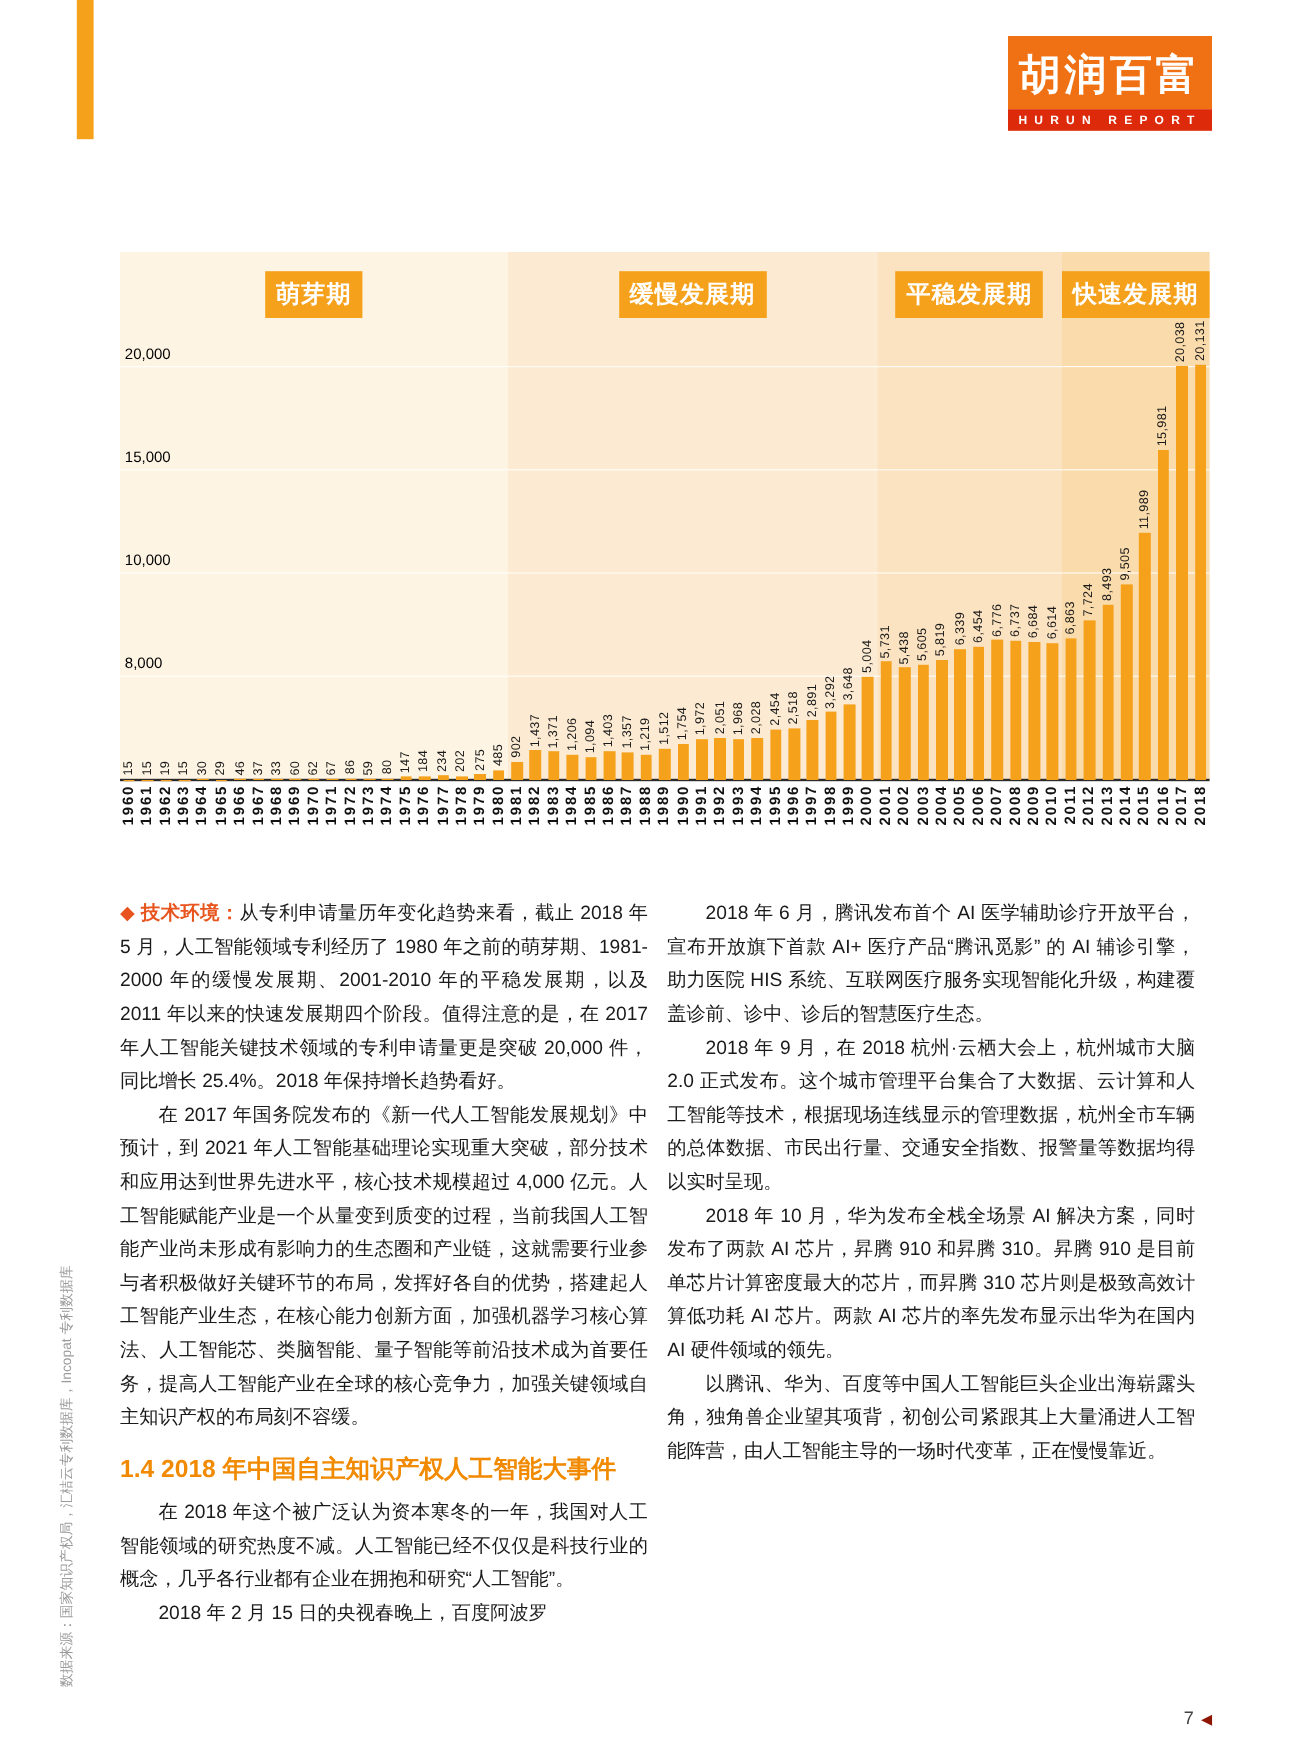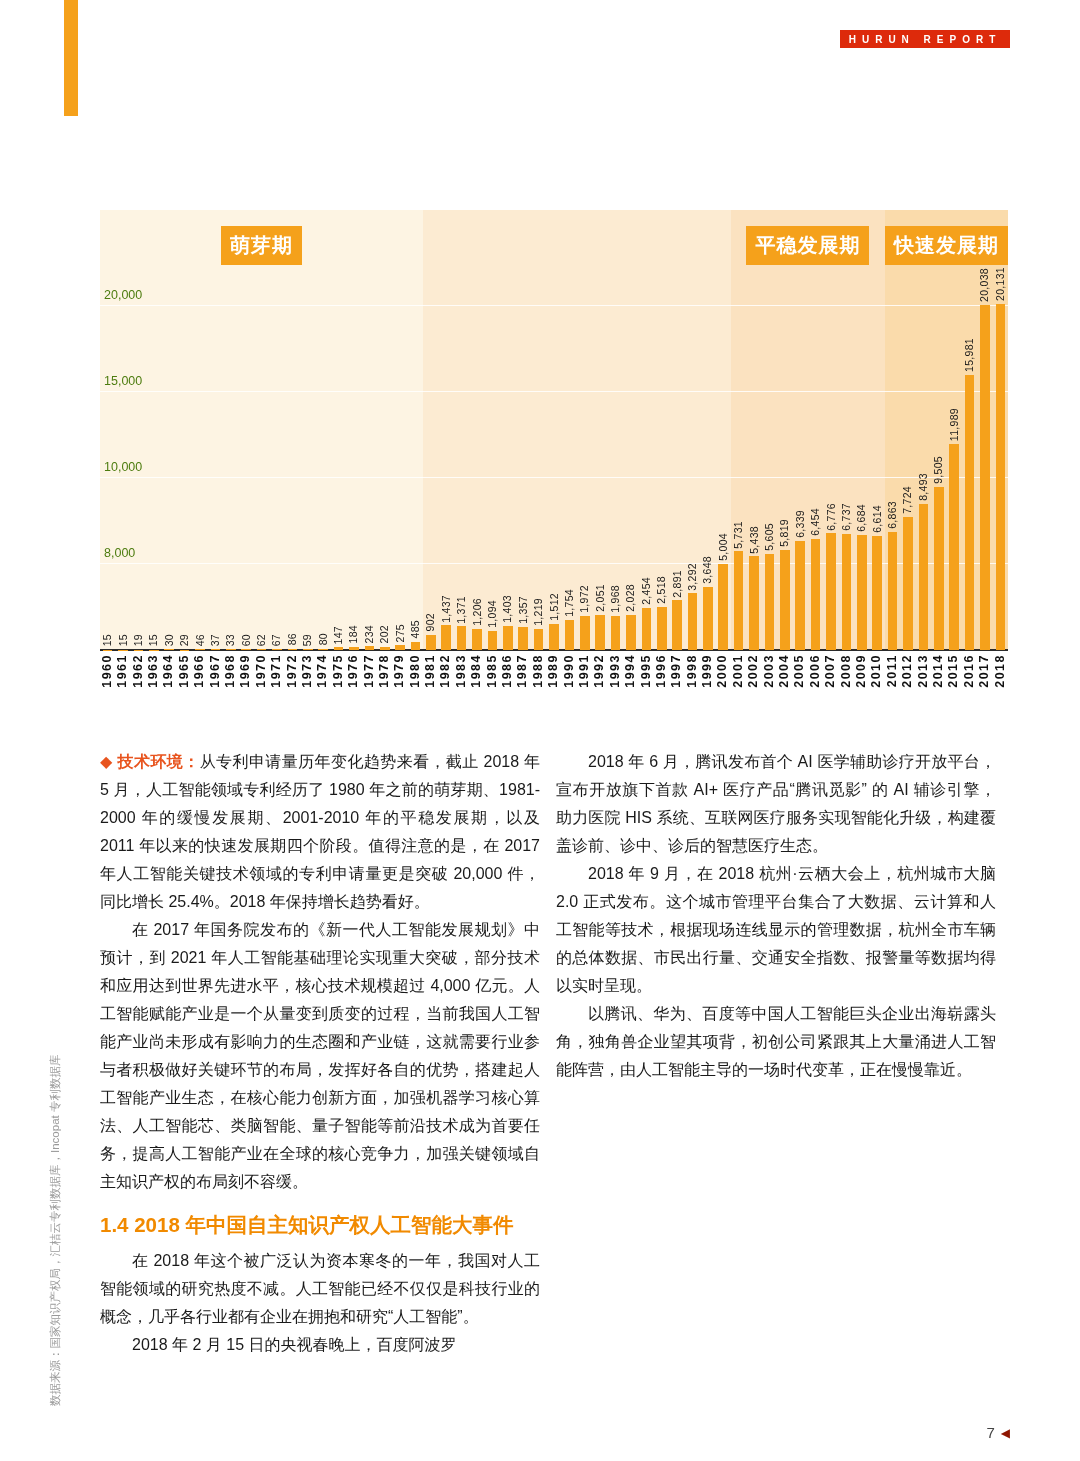--- a/index.html
+++ b/index.html
@@ -26,21 +26,21 @@
   .chart-title { position:absolute; left:100px; top:180px; font-weight:bold; color:#111; font-size:17px; }
   .chart-title .unit { font-size:11px; vertical-align:1px; }
   #chart { position:absolute; left:100px; top:210px; width:908px; height:505px; }
   .band { position:absolute; top:0; }
   .banner { position:absolute; top:16px; display:flex; justify-content:center; }
   .banner span {
     background:#F5A11B; color:#ffffff; font-weight:bold; font-size:20px;
     padding:6px 9px; letter-spacing:1px; white-space:nowrap;
   }
   .gridline { position:absolute; left:0; width:100%; height:1px; background:rgba(255,255,255,0.85); }
-  .ylab { position:absolute; color:#4d7c0f; font-size:12.5px; }
+  .ylab { position:absolute; color:#000000; font-size:12.5px; }
   .baseline { position:absolute; left:0; width:100%; height:2px; background:#2b2b2b; }
   .bar { position:absolute; background:#F5A11B; }
   .vnum {
     position:absolute; writing-mode:vertical-rl; text-orientation:mixed;
     transform:rotate(180deg); font-size:10.5px; color:#1a1a1a; line-height:1; letter-spacing:0.3px;
   }
   .vyear {
     position:absolute; writing-mode:vertical-rl; text-orientation:mixed;
     transform:rotate(180deg); font-size:12.5px; font-weight:bold; color:#111;
     line-height:1; letter-spacing:1.5px;
@@ -65,30 +65,34 @@
   .page-num .tri { color:#8E1600; font-size:12px; }
 </style>
 </head>
 <body>
 
 <div class="page">
 
   <div class="corner-bar"></div>
 
   <div class="logo">
+    <div class="logo-main">胡润百富</div>
     <div class="logo-sub">HURUN REPORT</div>
   </div>
 
 
   <div id="chart">
       <div class="band" style="left: 0px; width: 323.186px; height: 440px; background: rgb(253, 244, 227);"></div>
       <div class="banner" style="left: 0px; width: 323.186px;">
         <span>萌芽期</span>
       </div>
       <div class="band" style="left: 323.186px; width: 307.797px; height: 440px; background: rgb(252, 235, 210);"></div>
+      <div class="banner" style="left: 323.186px; width: 307.797px;">
+        <span>缓慢发展期</span>
+      </div>
       <div class="band" style="left: 630.983px; width: 153.898px; height: 440px; background: rgb(251, 226, 192);"></div>
       <div class="banner" style="left: 630.983px; width: 153.898px;">
         <span>平稳发展期</span>
       </div>
       <div class="band" style="left: 784.881px; width: 123.119px; height: 440px; background: rgb(250, 219, 171);"></div>
       <div class="banner" style="left: 784.881px; width: 123.119px;">
         <span>快速发展期</span>
       </div>
       <div class="gridline" style="bottom: 151px;"></div>
       <div class="ylab" style="left: 4px; bottom: 155px;">8,000</div>
@@ -284,20 +288,21 @@
     <div class="colm" id="col-left">
         <p><span class="lead-marker">◆ 技术环境：</span><span>从专利申请量历年变化趋势来看，截止 2018 年 5 月，人工智能领域专利经历了 1980 年之前的萌芽期、1981-2000 年的缓慢发展期、2001-2010 年的平稳发展期，以及 2011 年以来的快速发展期四个阶段。值得注意的是，在 2017 年人工智能关键技术领域的专利申请量更是突破 20,000 件，同比增长 25.4%。2018 年保持增长趋势看好。</span></p>
         <p class="indent">在 2017 年国务院发布的《新一代人工智能发展规划》中预计，到 2021 年人工智能基础理论实现重大突破，部分技术和应用达到世界先进水平，核心技术规模超过 4,000 亿元。人工智能赋能产业是一个从量变到质变的过程，当前我国人工智能产业尚未形成有影响力的生态圈和产业链，这就需要行业参与者积极做好关键环节的布局，发挥好各自的优势，搭建起人工智能产业生态，在核心能力创新方面，加强机器学习核心算法、人工智能芯、类脑智能、量子智能等前沿技术成为首要任务，提高人工智能产业在全球的核心竞争力，加强关键领域自主知识产权的布局刻不容缓。</p>
         <h2 class="sec-heading">1.4 2018 年中国自主知识产权人工智能大事件</h2>
         <p class="indent">在 2018 年这个被广泛认为资本寒冬的一年，我国对人工智能领域的研究热度不减。人工智能已经不仅仅是科技行业的概念，几乎各行业都有企业在拥抱和研究“人工智能”。</p>
         <p class="indent">2018 年 2 月 15 日的央视春晚上，百度阿波罗</p>
       </div>
     <div class="colm" id="col-right">
         <p class="indent">2018 年 6 月，腾讯发布首个 AI 医学辅助诊疗开放平台，宣布开放旗下首款 AI+ 医疗产品“腾讯觅影” 的 AI 辅诊引擎，助力医院 HIS 系统、互联网医疗服务实现智能化升级，构建覆盖诊前、诊中、诊后的智慧医疗生态。</p>
         <p class="indent">2018 年 9 月，在 2018 杭州·云栖大会上，杭州城市大脑 2.0 正式发布。这个城市管理平台集合了大数据、云计算和人工智能等技术，根据现场连线显示的管理数据，杭州全市车辆的总体数据、市民出行量、交通安全指数、报警量等数据均得以实时呈现。</p>
+        <p class="indent">2018 年 10 月，华为发布全栈全场景 AI 解决方案，同时发布了两款 AI 芯片，昇腾 910 和昇腾 310。昇腾 910 是目前单芯片计算密度最大的芯片，而昇腾 310 芯片则是极致高效计算低功耗 AI 芯片。两款 AI 芯片的率先发布显示出华为在国内 AI 硬件领域的领先。</p>
         <p class="indent">以腾讯、华为、百度等中国人工智能巨头企业出海崭露头角，独角兽企业望其项背，初创公司紧跟其上大量涌进人工智能阵营，由人工智能主导的一场时代变革，正在慢慢靠近。</p>
       </div>
   </div>
 
   <div class="page-num">
     <span>7</span>
     <span class="tri">◀</span>
   </div>
 
 </div>

